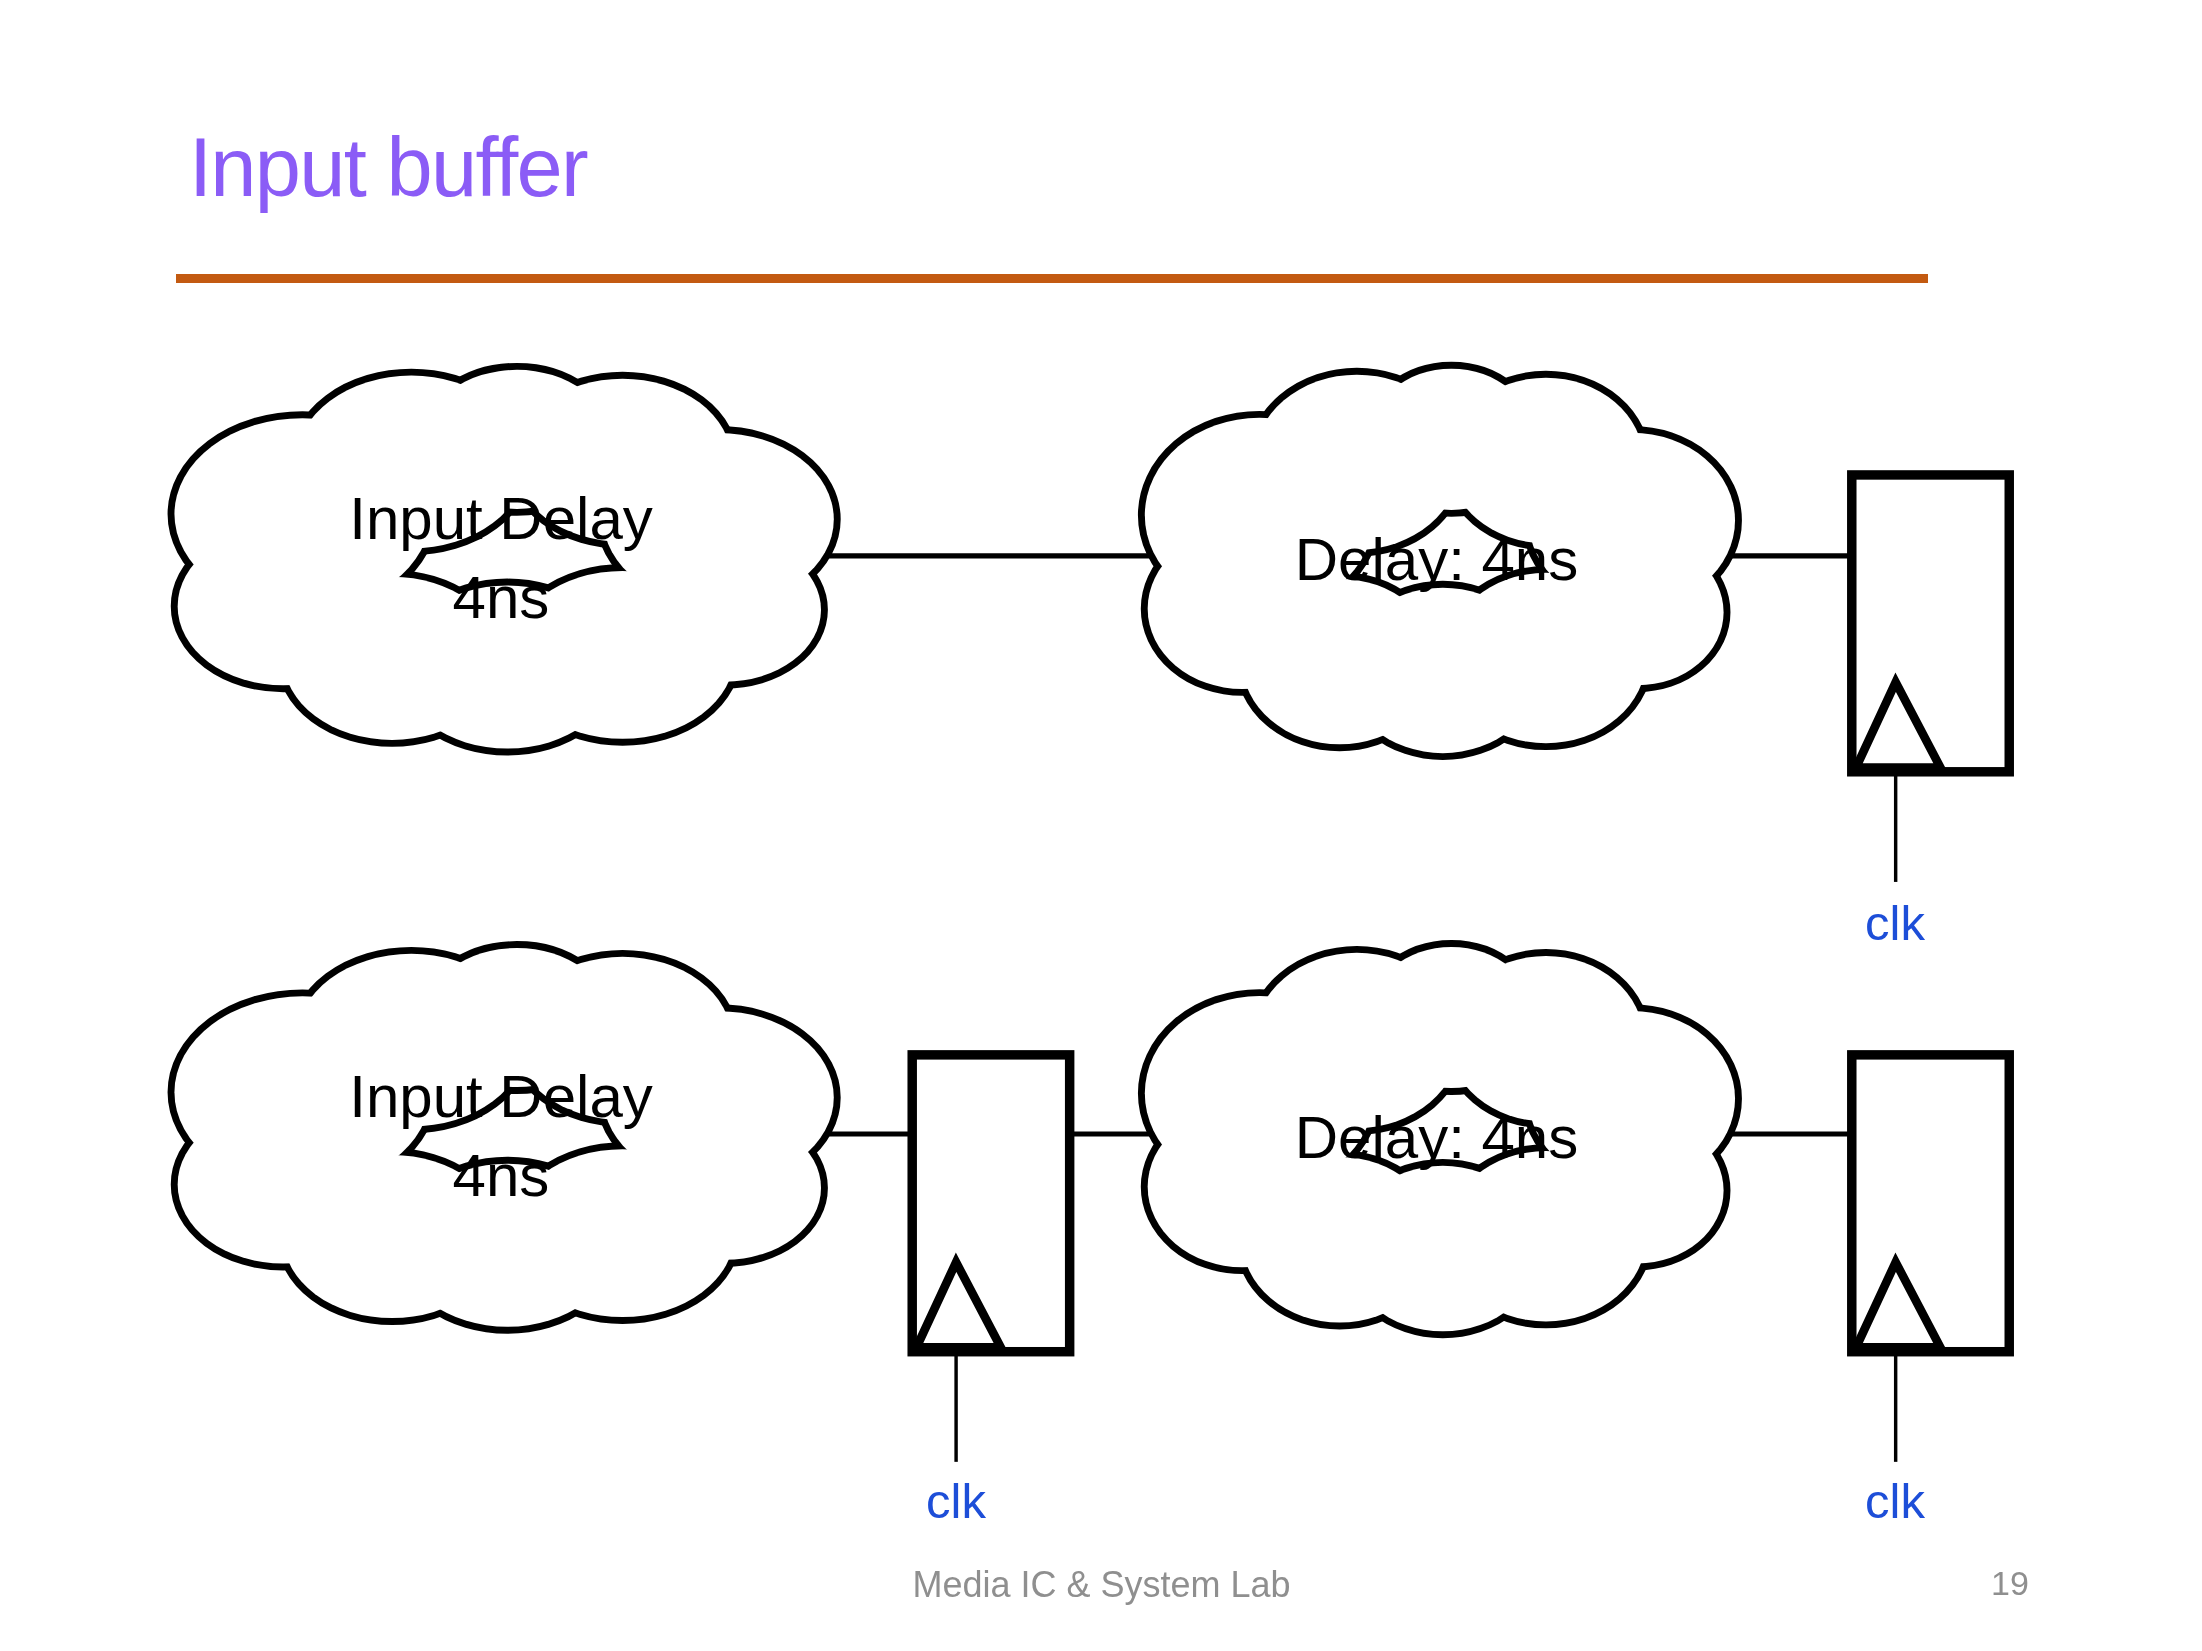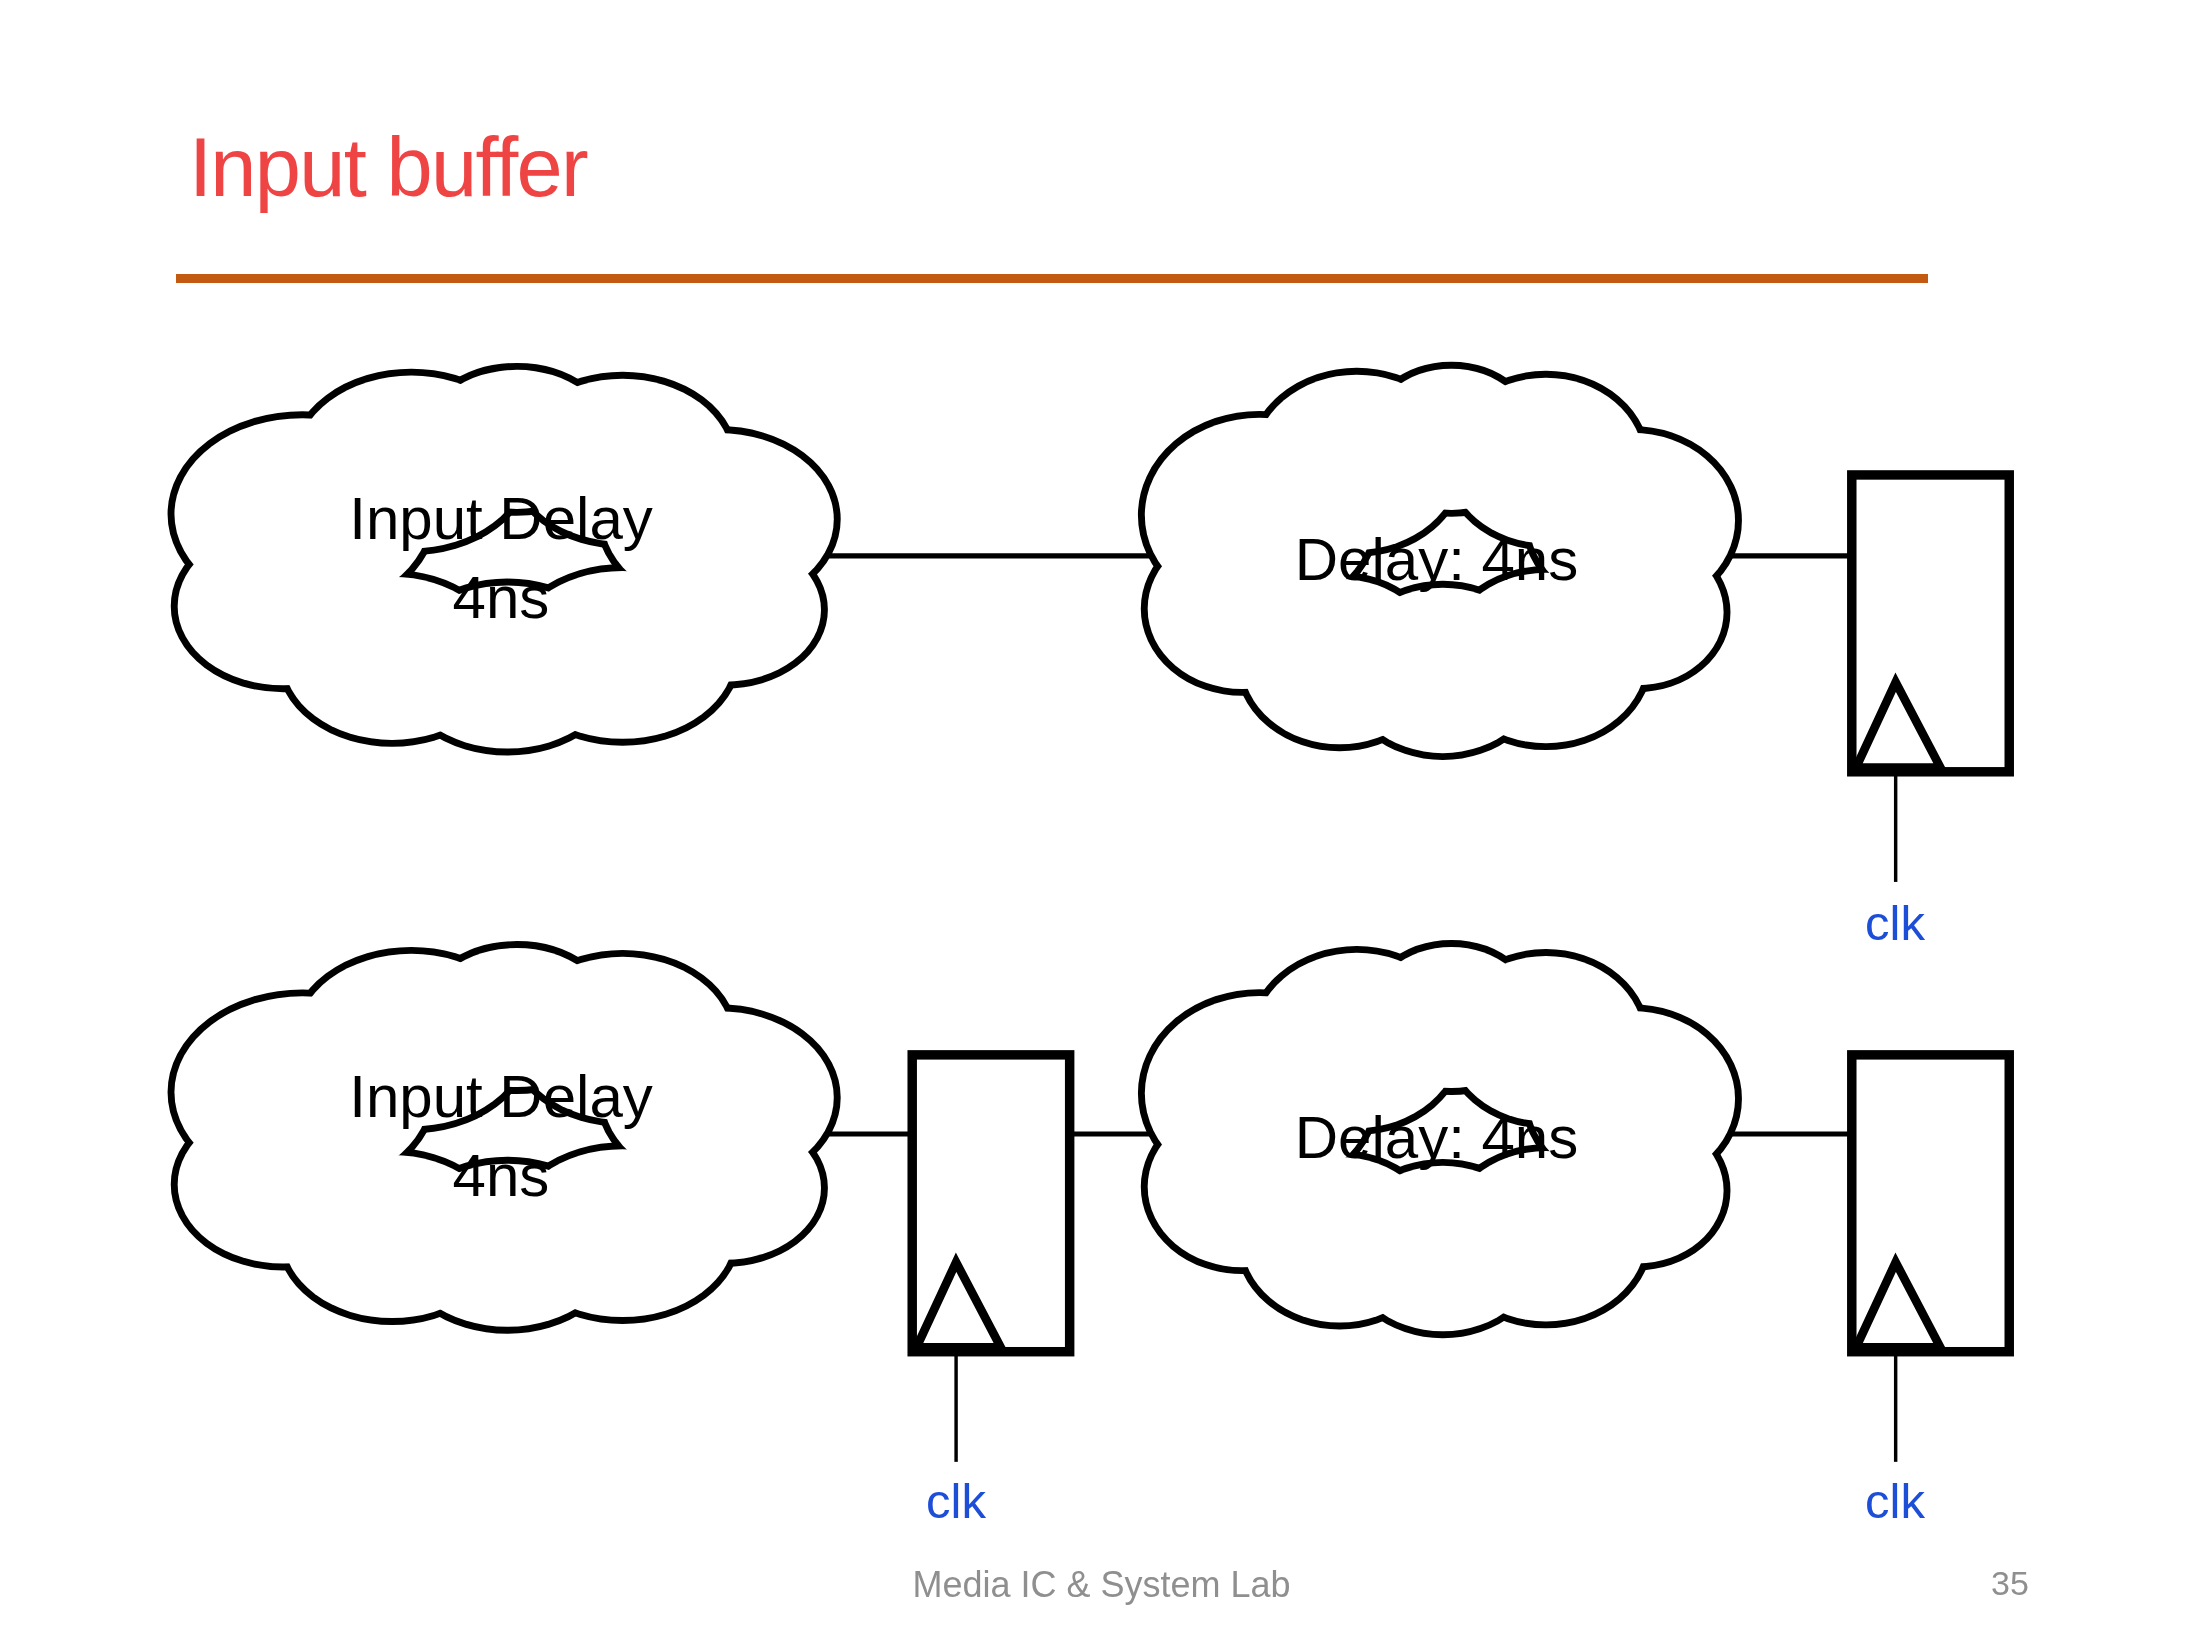--- a/index.html
+++ b/index.html
@@ -1,19 +1,19 @@
 <!DOCTYPE html>
 <html style="font-size:13.8px"><head>
 <meta charset="utf-8">
 <style>
   html,body{margin:0;padding:0;background:#ffffff;}
   .slide{position:relative;width:2203px;height:1652px;background:#fff;overflow:hidden;
          font-family:"Liberation Sans",sans-serif;}
   .title{position:absolute;left:189px;top:120px;font-size:83px;line-height:1.15;
-         color:#ef4444;letter-spacing:-1.7px;font-weight:400;}
+         color:#8b5cf6;letter-spacing:-1.7px;font-weight:400;}
   .rule{position:absolute;left:176px;top:274px;width:1752px;height:8.6px;background:#C35A11;}
   .art{position:absolute;left:0;top:0;width:2203px;height:1652px;}
   .cloud-label{position:absolute;display:flex;align-items:center;justify-content:center;
          text-align:center;white-space:pre-line;font-size:60px;line-height:79px;color:#000;}
   .clk-label{position:absolute;width:172px;text-align:center;font-size:49px;color:#1d4ed8;}
   .footer{position:absolute;left:0;top:1564px;width:2203px;text-align:center;
          font-size:36px;color:#8F8F8F;}
   .page-number{position:absolute;left:1967px;top:1564px;width:86px;text-align:center;
          font-size:34px;color:#8F8F8F;}
 </style>
@@ -140,15 +140,15 @@
   <div class="cloud-label" style="left:1150px;top:383px;width:573px;height:353px;">Delay: 4ns</div>
   <div class="cloud-label" style="left:181px;top:962px;width:640px;height:348px;">Input Delay
 4ns</div>
   <div class="cloud-label" style="left:1150px;top:961px;width:573px;height:353px;">Delay: 4ns</div>
 
   <div class="clk-label" style="left:1809px;top:895px;">clk</div>
   <div class="clk-label" style="left:870px;top:1473px;">clk</div>
   <div class="clk-label" style="left:1809px;top:1473px;">clk</div>
 
   <div class="footer" style="color: rgb(143, 143, 143);">Media IC &amp; System Lab</div>
-  <div class="page-number" style="color: rgb(143, 143, 143);">35</div>
+  <div class="page-number" style="color: rgb(143, 143, 143);">19</div>
 </div>
 
 
 </body></html>

